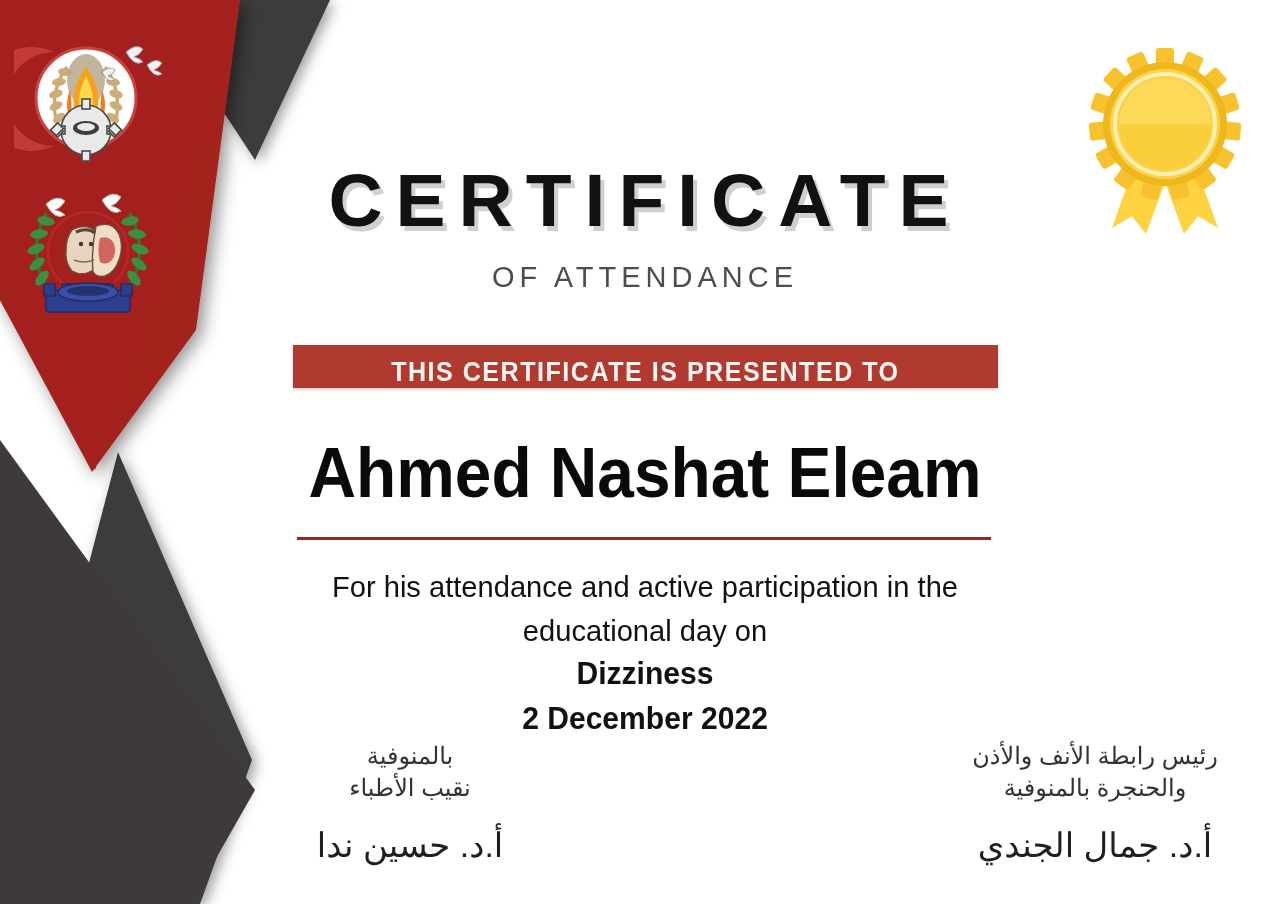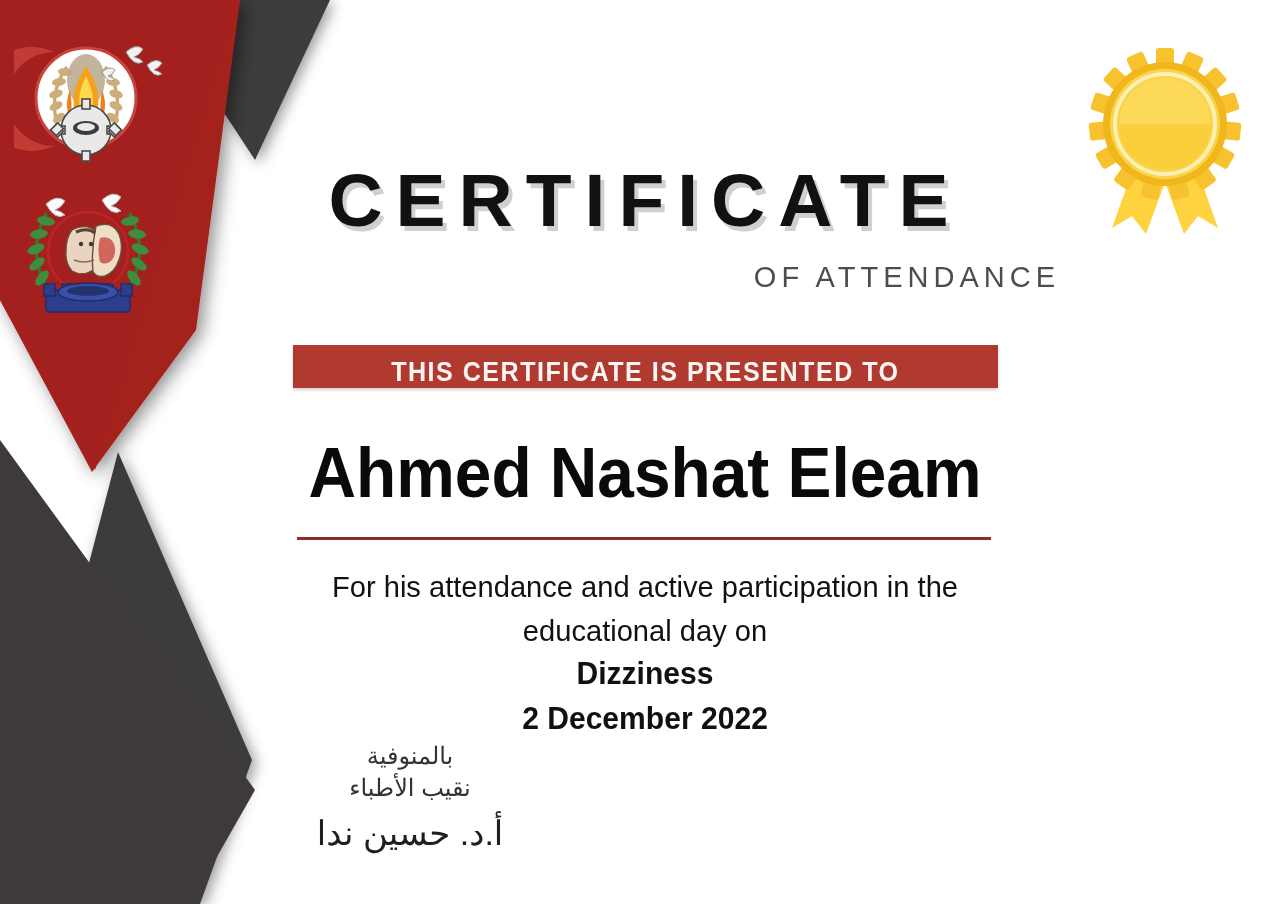--- a/index.html
+++ b/index.html
@@ -76,21 +76,21 @@
     color: #111111;
     text-shadow: 4px 5px 0 rgba(170,170,170,0.55);
     line-height: 1;
   }
 
   .subtitle {
     position: absolute;
     top: 263px;
     left: 0;
     width: 830px;
-    text-align: right;
+    text-align: center;
     font-size: 29px;
     letter-spacing: 5px;
     color: #4d4d4d;
     line-height: 1;
   }
 
   .presented-banner {
     position: absolute;
     top: 345px;
     left: 63px;
@@ -156,21 +156,21 @@
   }
   .sig-right { top: 740px; left: 700px; width: 330px; }
   .sig-left  { top: 740px; left: 30px;  width: 300px; }
 
   .sig-role {
     font-size: 24px;
     line-height: 1.35;
     color: #333333;
   }
   .sig-name {
-    margin-top: 8px;
+    margin-top: 20px;
     font-size: 34px;
     line-height: 1.2;
     color: #1f1f1f;
   }
 </style>
 </head>
 <body>
 
 <div id="certificate">
 
@@ -341,20 +341,27 @@
 
     <div class="name-rule"></div>
 
     <div class="body-text">
       <span class="body-line">For his attendance and active participation in the</span>
       <span class="body-line">educational day on</span>
       <span class="body-line strong">Dizziness</span>
       <span class="body-line strong">2 December 2022</span>
     </div>
 
+    <div class="sig sig-right">
+      <div class="sig-role">
+        <div>رئيس رابطة الأنف والأذن</div>
+        <div>والحنجرة بالمنوفية</div>
+      </div>
+      <div class="sig-name">أ.د. جمال الجندي</div>
+    </div>
 
     <div class="sig sig-left">
       <div class="sig-role">
         <div>بالمنوفية</div>
         <div>نقيب الأطباء</div>
       </div>
       <div class="sig-name">أ.د. حسين ندا</div>
     </div>
 
   </div>

